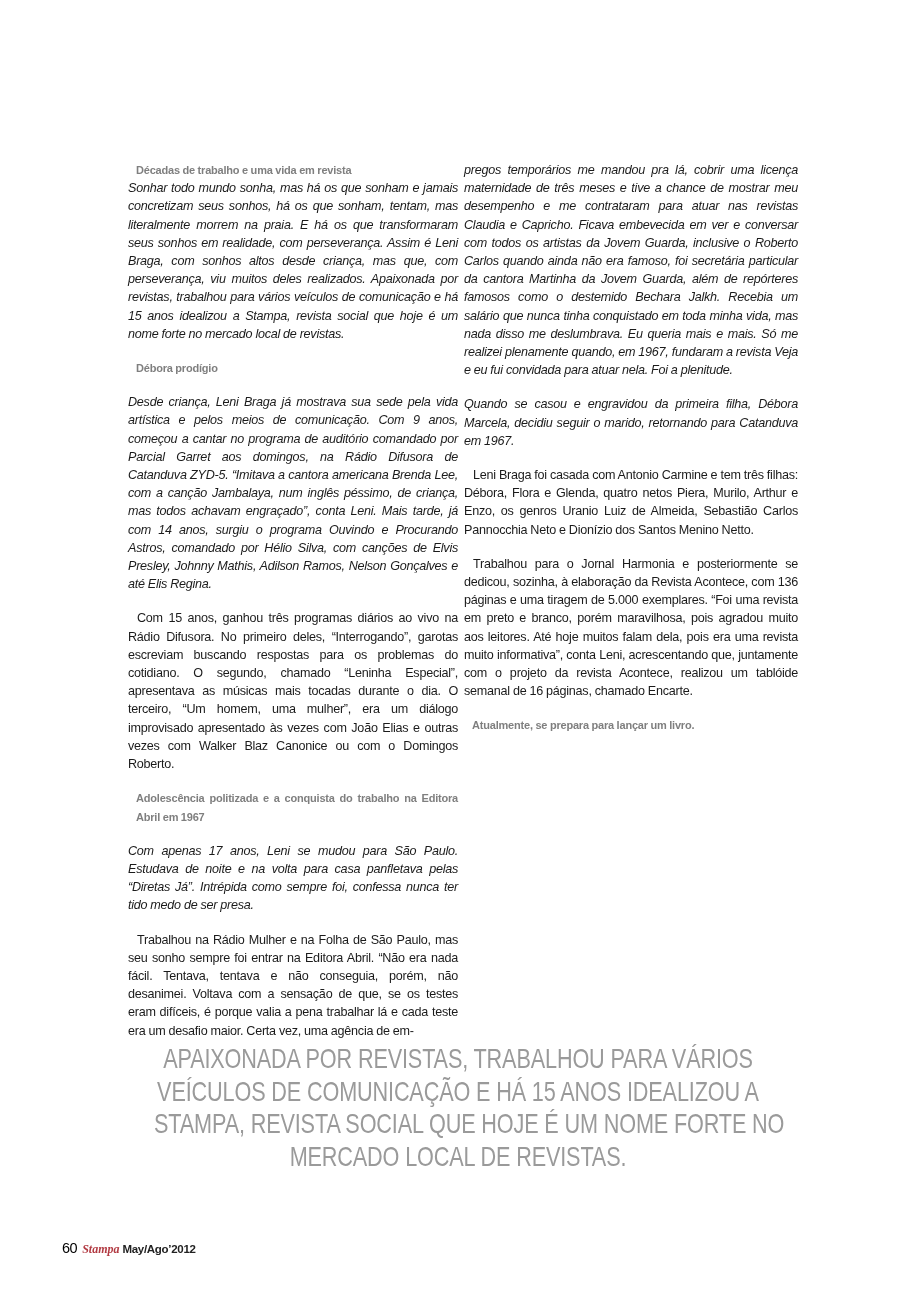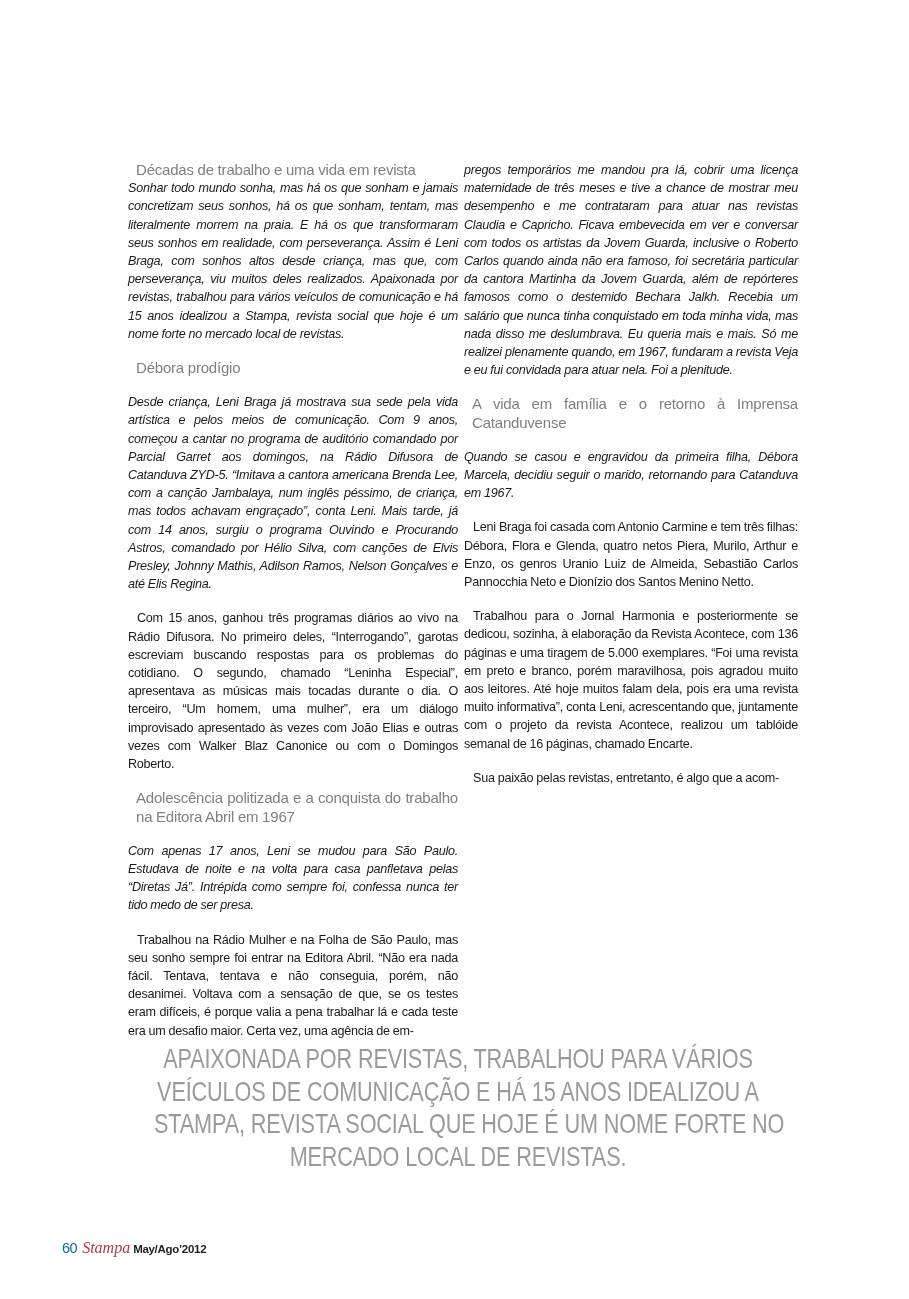--- a/index.html
+++ b/index.html
@@ -13,36 +13,36 @@
     font-size:12.6px;line-height:18.2px;color:#1b1b1b;
     letter-spacing:-0.25px;word-spacing:-0.2px;
   }
   .col-left{left:128px;width:330px;}
   .col-right{left:464px;width:334px;}
   .col p{margin:16px 0 0 0;text-indent:9px;}
   .col p.first{margin-top:0;}
   .col p.no-indent{text-indent:0;font-style:italic;}
   .col h3{
     margin:16px 0 0 0;padding-left:8px;
-    font-size:15px;line-height:18.2px;font-weight:normal;color:#7f7f7f;
+    font-size:11px;line-height:18.2px;font-weight:bold;color:#7f7f7f;
     letter-spacing:-0.2px;
   }
   .col h3.first{margin-top:0;}
   .pull-quote{
     position:absolute;top:1042px;left:58px;width:800px;
     text-align:center;color:#9a9a9a;
     font-size:28.5px;line-height:32.5px;font-weight:normal;
     transform:scaleX(0.76);transform-origin:50% 0;
     letter-spacing:-0.2px;white-space:nowrap;
   }
   .footer{position:absolute;left:62px;top:1239px;white-space:nowrap;}
-  .footer .page-num{font-size:14.5px;color:#0369a1;letter-spacing:-0.5px;}
+  .footer .page-num{font-size:14.5px;color:#000000;letter-spacing:-0.5px;}
   .footer .logo{
-    font-family:"Liberation Serif",serif;font-style:italic;font-weight:normal;
-    color:#b23a42;font-size:16px;margin-left:5px;
+    font-family:"Liberation Serif",serif;font-style:italic;font-weight:bold;
+    color:#b23a42;font-size:12px;margin-left:5px;
   }
   .footer .issue{font-size:11.5px;font-weight:bold;color:#222222;letter-spacing:-0.3px;margin-left:3px;}
 </style>
 </head>
 <body>
 
 <div class="page">
 
   <div class="col col-left">
     <h3 class="first">Décadas de trabalho e uma vida em revista</h3>
@@ -50,25 +50,24 @@
     <h3>Débora prodígio</h3>
     <p class="no-indent">Desde criança, Leni Braga já mostrava sua sede pela vida artística e pelos meios de comunicação. Com 9 anos, começou a cantar no programa de auditório comandado por Parcial Garret aos domingos, na Rádio Difusora de Catanduva ZYD-5. “Imitava a cantora americana Brenda Lee, com a canção Jambalaya, num inglês péssimo, de criança, mas todos achavam engraçado”, conta Leni. Mais tarde, já com 14 anos, surgiu o programa Ouvindo e Procurando Astros, comandado por Hélio Silva, com canções de Elvis Presley, Johnny Mathis, Adilson Ramos, Nelson Gonçalves e até Elis Regina.</p>
     <p>Com 15 anos, ganhou três programas diários ao vivo na Rádio Difusora. No primeiro deles, “Interrogando”, garotas escreviam buscando respostas para os problemas do cotidiano. O segundo, chamado “Leninha Especial”, apresentava as músicas mais tocadas durante o dia. O terceiro, “Um homem, uma mulher”, era um diálogo improvisado apresentado às vezes com João Elias e outras vezes com Walker Blaz Canonice ou com o Domingos Roberto.</p>
     <h3>Adolescência politizada e a conquista do trabalho na Editora Abril em 1967</h3>
     <p class="no-indent">Com apenas 17 anos, Leni se mudou para São Paulo. Estudava de noite e na volta para casa panfletava pelas “Diretas Já”. Intrépida como sempre foi, confessa nunca ter tido medo de ser presa.</p>
     <p>Trabalhou na Rádio Mulher e na Folha de São Paulo, mas seu sonho sempre foi entrar na Editora Abril. “Não era nada fácil. Tentava, tentava e não conseguia, porém, não desanimei. Voltava com a sensação de que, se os testes eram difíceis, é porque valia a pena trabalhar lá e cada teste era um desafio maior. Certa vez, uma agência de em-</p>
   </div>
 
   <div class="col col-right">
     <p class="no-indent first">pregos temporários me mandou pra lá, cobrir uma licença maternidade de três meses e tive a chance de mostrar meu desempenho e me contrataram para atuar nas revistas Claudia e Capricho. Ficava embevecida em ver e conversar com todos os artistas da Jovem Guarda, inclusive o Roberto Carlos quando ainda não era famoso, foi secretária particular da cantora Martinha da Jovem Guarda, além de repórteres famosos como o destemido Bechara Jalkh. Recebia um salário que nunca tinha conquistado em toda minha vida, mas nada disso me deslumbrava. Eu queria mais e mais. Só me realizei plenamente quando, em 1967, fundaram a revista Veja e eu fui convidada para atuar nela. Foi a plenitude.</p>
-    <h3>A vida em família e o retorno à Imprensa Catanduvense</h3>
     <p class="no-indent">Quando se casou e engravidou da primeira filha, Débora Marcela, decidiu seguir o marido, retornando para Catanduva em 1967.</p>
     <p>Leni Braga foi casada com Antonio Carmine e tem três filhas: Débora, Flora e Glenda, quatro netos Piera, Murilo, Arthur e Enzo, os genros Uranio Luiz de Almeida, Sebastião Carlos Pannocchia Neto e Dionízio dos Santos Menino Netto.</p>
     <p>Trabalhou para o Jornal Harmonia e posteriormente se dedicou, sozinha, à elaboração da Revista Acontece, com 136 páginas e uma tiragem de 5.000 exemplares. “Foi uma revista em preto e branco, porém maravilhosa, pois agradou muito aos leitores. Até hoje muitos falam dela, pois era uma revista muito informativa”, conta Leni, acrescentando que, juntamente com o projeto da revista Acontece, realizou um tablóide semanal de 16 páginas, chamado Encarte.</p>
-    <p>Sua paixão pelas revistas, entretanto, é algo que a acom-</p>
+    <h3>Atualmente, se prepara para lançar um livro.</h3>
   </div>
 
   <div class="pull-quote">
     <div>APAIXONADA POR REVISTAS, TRABALHOU PARA VÁRIOS</div>
     <div>VEÍCULOS DE COMUNICAÇÃO E HÁ 15 ANOS IDEALIZOU A</div>
     <div>STAMPA, REVISTA SOCIAL QUE HOJE É UM NOME FORTE NO</div>
     <div>MERCADO LOCAL DE REVISTAS.</div>
   </div>
 
   <div class="footer">

